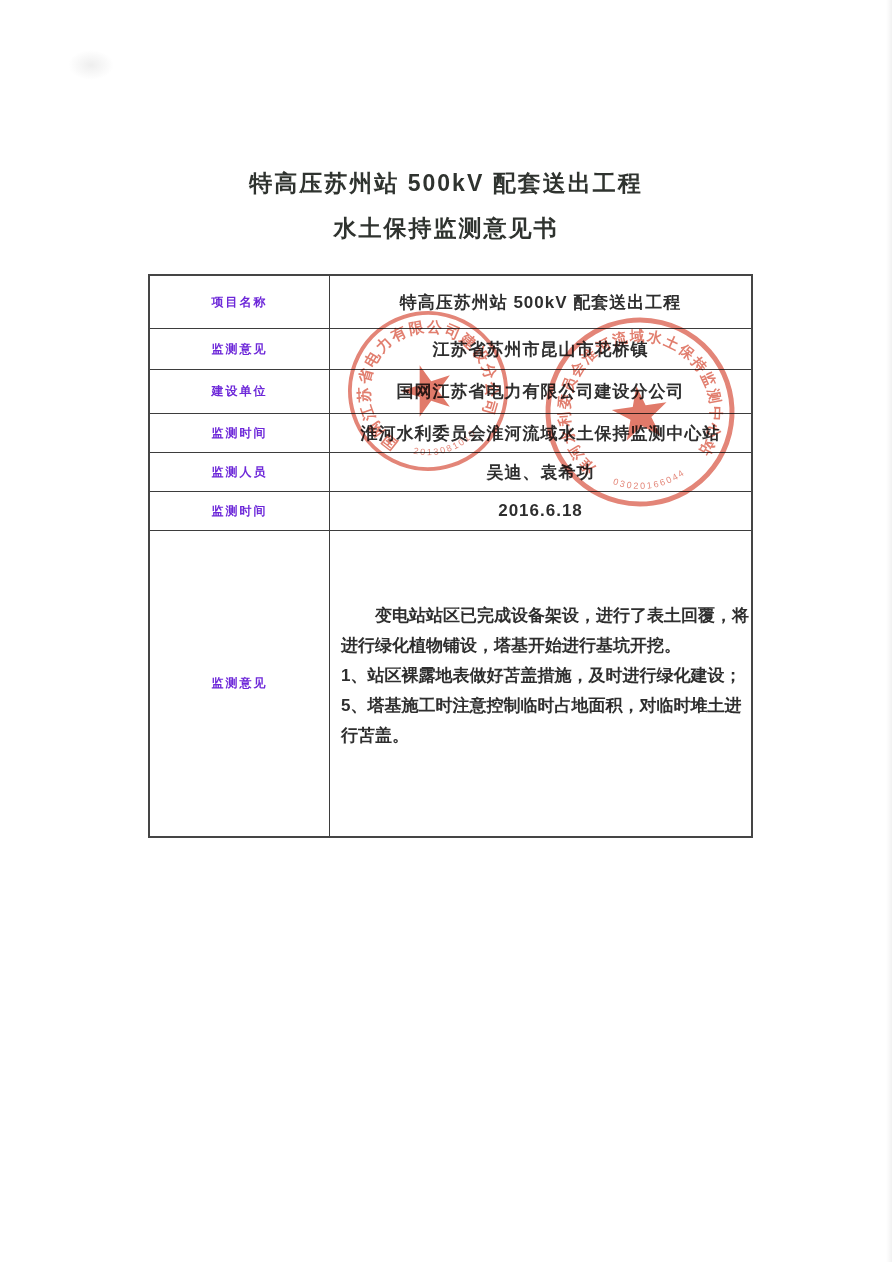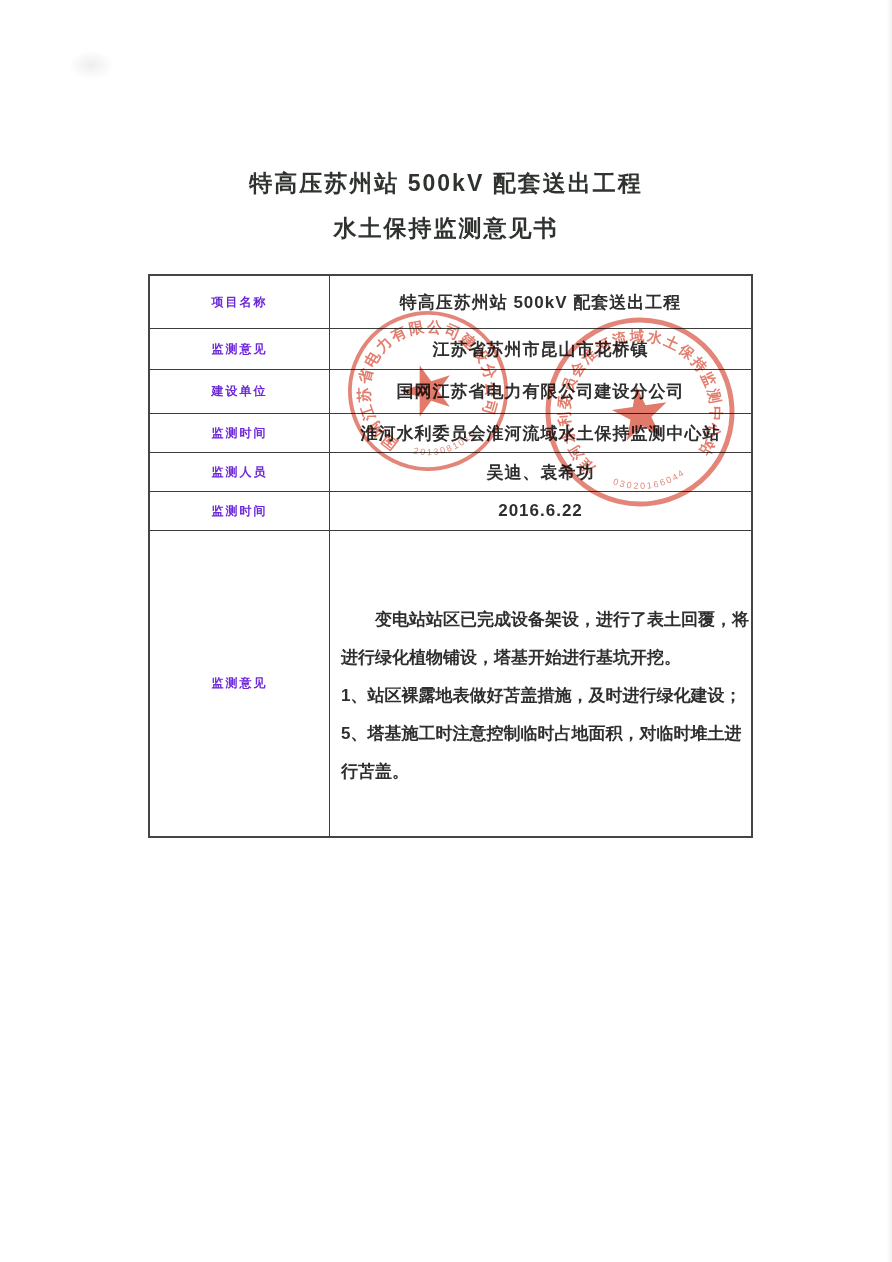--- a/index.html
+++ b/index.html
@@ -55,21 +55,21 @@
   .r4{height:39px;}
   .r5{height:39px;justify-content:space-between;}
   .r6{height:39px;}
   .r7{height:305px;}
   .val-opinion{
     flex:1;display:block;
     padding:70px 0 0 11px;box-sizing:border-box;
   }
   .optext{
     width:412px;
-    font-size:17px;line-height:38px;
+    font-size:17px;line-height:30px;
     font-weight:600;color:#2e2e2e;
     word-break:break-all;
     text-align:left;
   }
   .optext p{margin:0;}
   .optext .para{text-indent:34px;}
 
   .stamp{
     position:absolute;
     mix-blend-mode:multiply;
@@ -105,21 +105,21 @@
     <div class="trow r4">
       <div class="lbl">监测时间</div>
       <div class="val">淮河水利委员会淮河流域水土保持监测中心站</div>
     </div>
     <div class="trow r5">
       <div class="lbl">监测人员</div>
       <div class="val">吴迪、袁希功</div>
     </div>
     <div class="trow r6">
       <div class="lbl">监测时间</div>
-      <div class="val">2016.6.22</div>
+      <div class="val">2016.6.18</div>
     </div>
     <div class="trow r7">
       <div class="lbl">监测意见</div>
       <div class="val-opinion">
         <div class="optext">
           <p class="para">变电站站区已完成设备架设，进行了表土回覆，将进行绿化植物铺设，塔基开始进行基坑开挖。</p>
           <p class="item">1、站区裸露地表做好苫盖措施，及时进行绿化建设；</p>
           <p class="item">5、塔基施工时注意控制临时占地面积，对临时堆土进行苫盖。</p>
         </div>
       </div>

